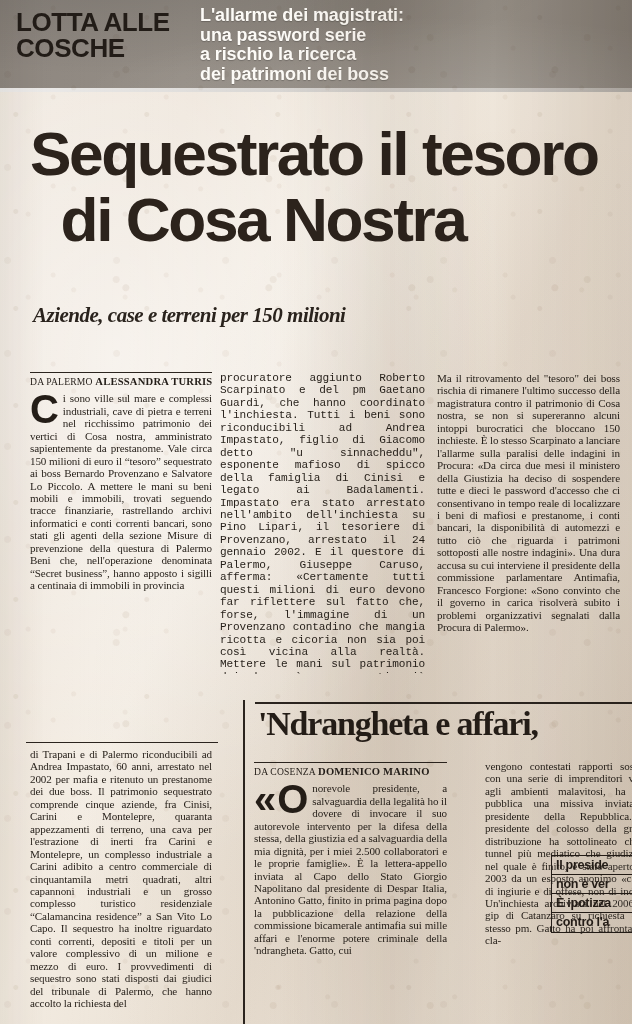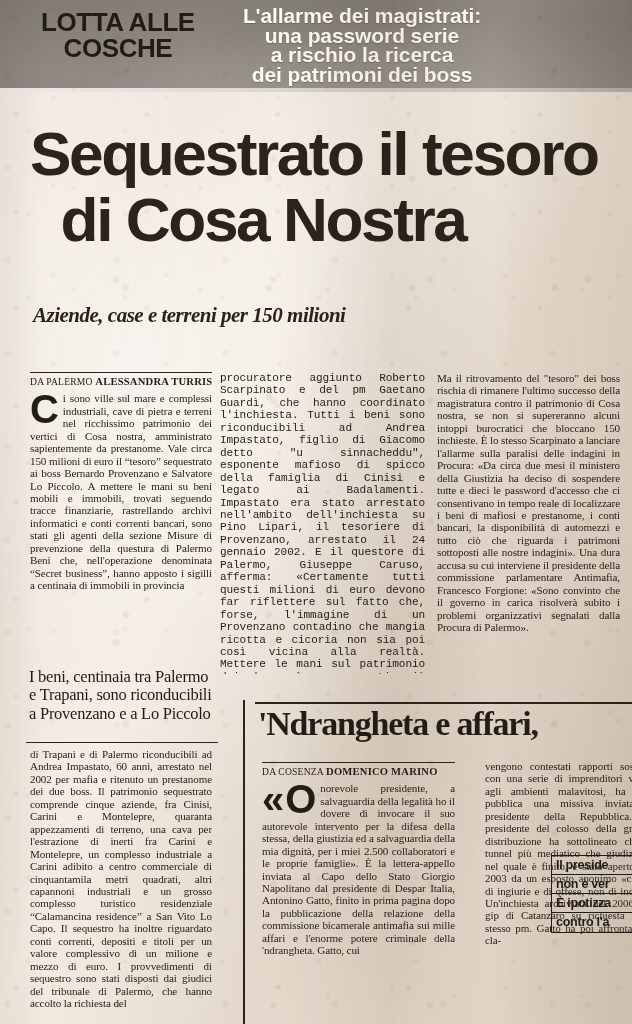--- a/index.html
+++ b/index.html
@@ -41,40 +41,40 @@
       rgba(255,255,255,.10) 24%, rgba(90,70,50,0) 44%,
       rgba(120,95,70,.13) 62%, rgba(255,255,255,.07) 78%,
       rgba(110,85,60,.16) 100%);
     mix-blend-mode:multiply;opacity:.75;
   }
 
   
   .banner{
     position:absolute;left:0;top:0;width:632px;height:92px;
     background:linear-gradient(96deg,#8e8780 0%,#948d85 30%,#8a837b 58%,#938c83 78%,#837c74 100%);
-    overflow:hidden;z-index:3;text-align:center;
+    overflow:hidden;z-index:3;
   }
   .banner .mottle{
     position:absolute;inset:0;
     background:
       radial-gradient(ellipse at 70% 120%, rgba(255,255,255,.16), rgba(255,255,255,0) 60%),
       radial-gradient(ellipse at 20% -20%, rgba(0,0,0,.13), rgba(0,0,0,0) 60%);
   }
   .kicker{
     position:absolute;left:16px;top:9px;width:196px;
     font-family:"Liberation Sans", sans-serif;
     font-weight:700;font-size:25px;line-height:26px;
     letter-spacing:-.4px;color:#221c17;
     transform:scaleX(1.04);transform-origin:left top;
   }
   .kicker .l2{display:block;}
   .summary{
-    position:absolute;left:212px;top:6px;width:300px;
-    font-family:"Liberation Sans", sans-serif;
-    font-weight:700;font-size:21px;line-height:19.5px;
+    position:absolute;left:200px;top:6px;width:300px;
+    font-family:"Liberation Sans", sans-serif;
+    font-weight:700;font-size:18px;line-height:19.5px;
     color:#fdfbf7;letter-spacing:-.1px;
     text-shadow:0 1px 1px rgba(0,0,0,.22);
   }
   .banner-edge{
     position:absolute;left:0;top:88px;width:632px;height:4px;
     background:linear-gradient(92deg,rgba(255,255,255,.85),rgba(255,255,255,.35));
     z-index:4;
   }
 
   
@@ -196,21 +196,20 @@
     <div class="byline-rule"></div>
     <div class="byline">
       <span>da Palermo</span>
       <b>Alessandra Turrisi</b>
     </div>
     <div class="body-text" style="margin-top:5px;">
       <span class="dropcap">C</span><span>i sono ville sul mare e complessi industriali, cave di pietra e terreni nel ricchissimo patrimonio dei vertici di Cosa nostra, amministrato sapientemente da prestanome. Vale circa 150 milioni di euro il “tesoro” sequestrato ai boss Bernardo Provenzano e Salvatore Lo Piccolo. A mettere le mani su beni mobili e immobili, trovati seguendo tracce finanziarie, rastrellando archivi informatici e conti correnti bancari, sono stati gli agenti della sezione Misure di prevenzione della questura di Palermo Beni che, nell'operazione denominata “Secret business”, hanno apposto i sigilli a centinaia di immobili in provincia</span>
     </div>
   </div>
 
-  <div class="pullquote clip" style="left:29px;top:668px;width:190px;height:76px;">I beni, centinaia tra Palermo e Trapani, sono riconducibili a Provenzano e a Lo Piccolo</div>
 
   <div class="col clip" style="left:30px;top:748px;width:182px;height:276px;">
     <div class="body-text">di Trapani e di Palermo riconducibili ad Andrea Impastato, 60 anni, arrestato nel 2002 per mafia e ritenuto un prestanome dei due boss. Il patrimonio sequestrato comprende cinque aziende, fra Cinisi, Carini e Montelepre, quaranta appezzamenti di terreno, una cava per l'estrazione di inerti fra Carini e Montelepre, un complesso industriale a Carini adibito a centro commerciale di cinquantamila metri quadrati, altri capannoni industriali e un grosso complesso turistico residenziale “Calamancina residence” a San Vito Lo Capo. Il sequestro ha inoltre riguardato conti correnti, depositi e titoli per un valore complessivo di un milione e mezzo di euro. I provvedimenti di sequestro sono stati disposti dai giudici del tribunale di Palermo, che hanno accolto la richiesta del</div>
   </div>
 
   <div class="col clip" style="left:220px;top:372px;width:205px;height:302px;font-family:Liberation Mono, monospace;">
     <div class="body-text">procuratore aggiunto Roberto Scarpinato e del pm Gaetano Guardì, che hanno coordinato l'inchiesta.
 Tutti i beni sono riconducibili ad Andrea Impastato, figlio di Giacomo detto "u sinnacheddu", esponente mafioso di spicco della famiglia di Cinisi e legato ai Badalamenti. Impastato era stato arrestato nell'ambito dell'inchiesta su Pino Lipari, il tesoriere di Provenzano, arrestato il 24 gennaio 2002. E il questore di Palermo, Giuseppe Caruso, afferma: «Certamente tutti questi milioni di euro devono far riflettere sul fatto che, forse, l'immagine di un Provenzano contadino che mangia ricotta e cicoria non sia poi così vicina alla realtà. Mettere le mani sul patrimonio dei boss è per questi più doloroso che l'arresto stesso. Privarli dei loro beni significa spogliarli del loro potere agli occhi di chi gli sta accanto».</div>
   </div>
 
@@ -220,21 +219,21 @@
   </div>
 
   <div class="rule" style="left:255px;top:702px;width:377px;height:1.6px;"></div>
 
   <div class="rule" style="left:26px;top:742px;width:192px;height:1.4px;"></div>
 
   <div class="rule" style="left:243px;top:700px;width:1.6px;height:324px;"></div>
 
   <div class="headline2" style="left:258px;top:706px;">'Ndrangheta e affari,</div>
 
-  <div class="col clip" style="left:262px;top:762px;width:193px;height:262px;">
+  <div class="col clip" style="left:254px;top:762px;width:193px;height:262px;">
     <div class="byline-rule"></div>
     <div class="byline">
       <span>da Cosenza</span>
       <b>Domenico Marino</b>
     </div>
     <div class="body-text" style="margin-top:5px;">
       <span class="dropcap-q">«</span><span class="dropcap">O</span><span>norevole presidente, a salvaguardia della legalità ho il dovere di invocare il suo autorevole intervento per la difesa della stessa, della giustizia ed a salvaguardia della mia dignità, per i miei 2.500 collaboratori e le proprie famiglie». È la lettera-appello inviata al Capo dello Stato Giorgio Napolitano dal presidente di Despar Italia, Antonino Gatto, finito in prima pagina dopo la pubblicazione della relazione della commissione bicamerale antimafia sui mille affari e l'enorme potere criminale della 'ndrangheta. Gatto, cui</span>
     </div>
   </div>
 

